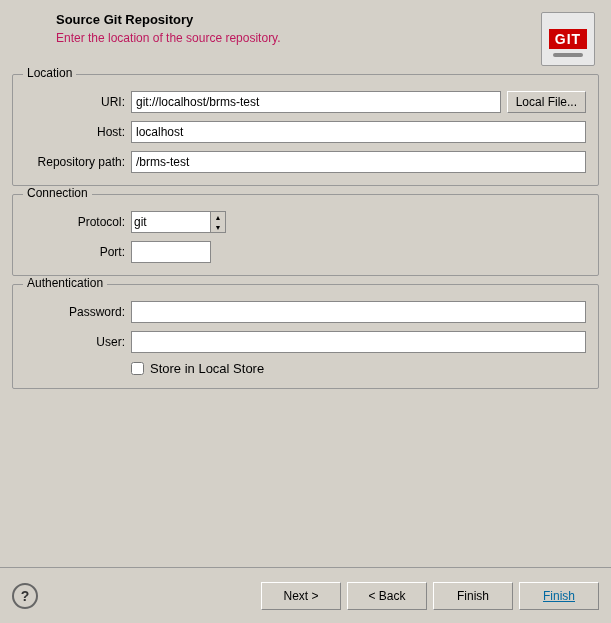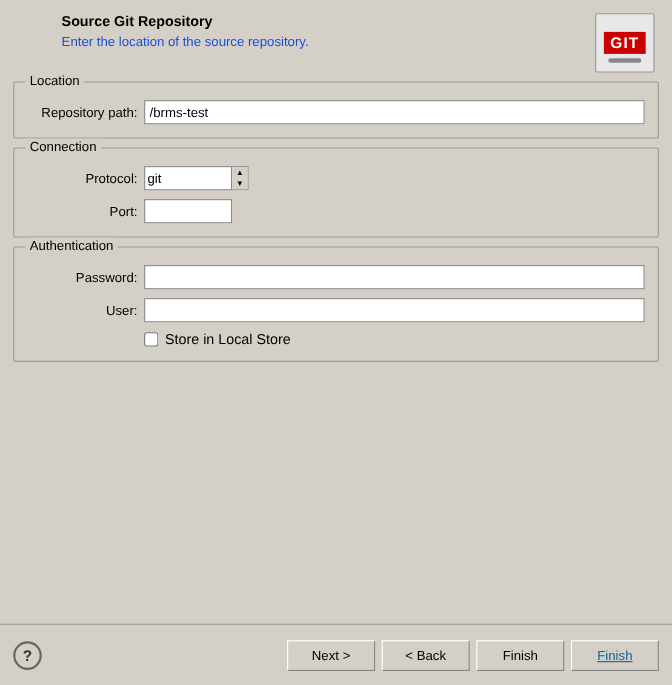--- a/index.html
+++ b/index.html
@@ -27,21 +27,21 @@
     }
 
     .header-title {
       font-weight: bold;
       font-size: 13px;
       margin-bottom: 4px;
     }
 
     .header-subtitle {
       font-size: 12px;
-      color: #1d4ed8;
+      color: #be185d;
     }
 
     .git-icon {
       width: 54px;
       height: 54px;
       background: #e8e8e8;
       border: 1px solid #999;
       display: flex;
       align-items: center;
       justify-content: center;
@@ -265,21 +265,30 @@
     <div class="git-icon-inner">GIT</div>
     <div class="git-icon-bar"></div>
   </div>
 </div>
 
 <div class="main-content">
 
   <div class="group-box">
     <span class="group-label">Location</span>
 
-
+    <div class="field-row">
+      <label class="field-label">URI:</label>
+      <input class="text-input" type="text" value="git://localhost/brms-test" style="">
+      <button class="btn-local">Local File...</button>
+    </div>
+
+    <div class="field-row">
+      <label class="field-label">Host:</label>
+      <input class="text-input" type="text" value="localhost" style="">
+    </div>
 
     <div class="field-row">
       <label class="field-label">Repository path:</label>
       <input class="text-input" type="text" value="/brms-test" style="">
     </div>
   </div>
 
   <div class="group-box">
     <span class="group-label">Connection</span>
 

